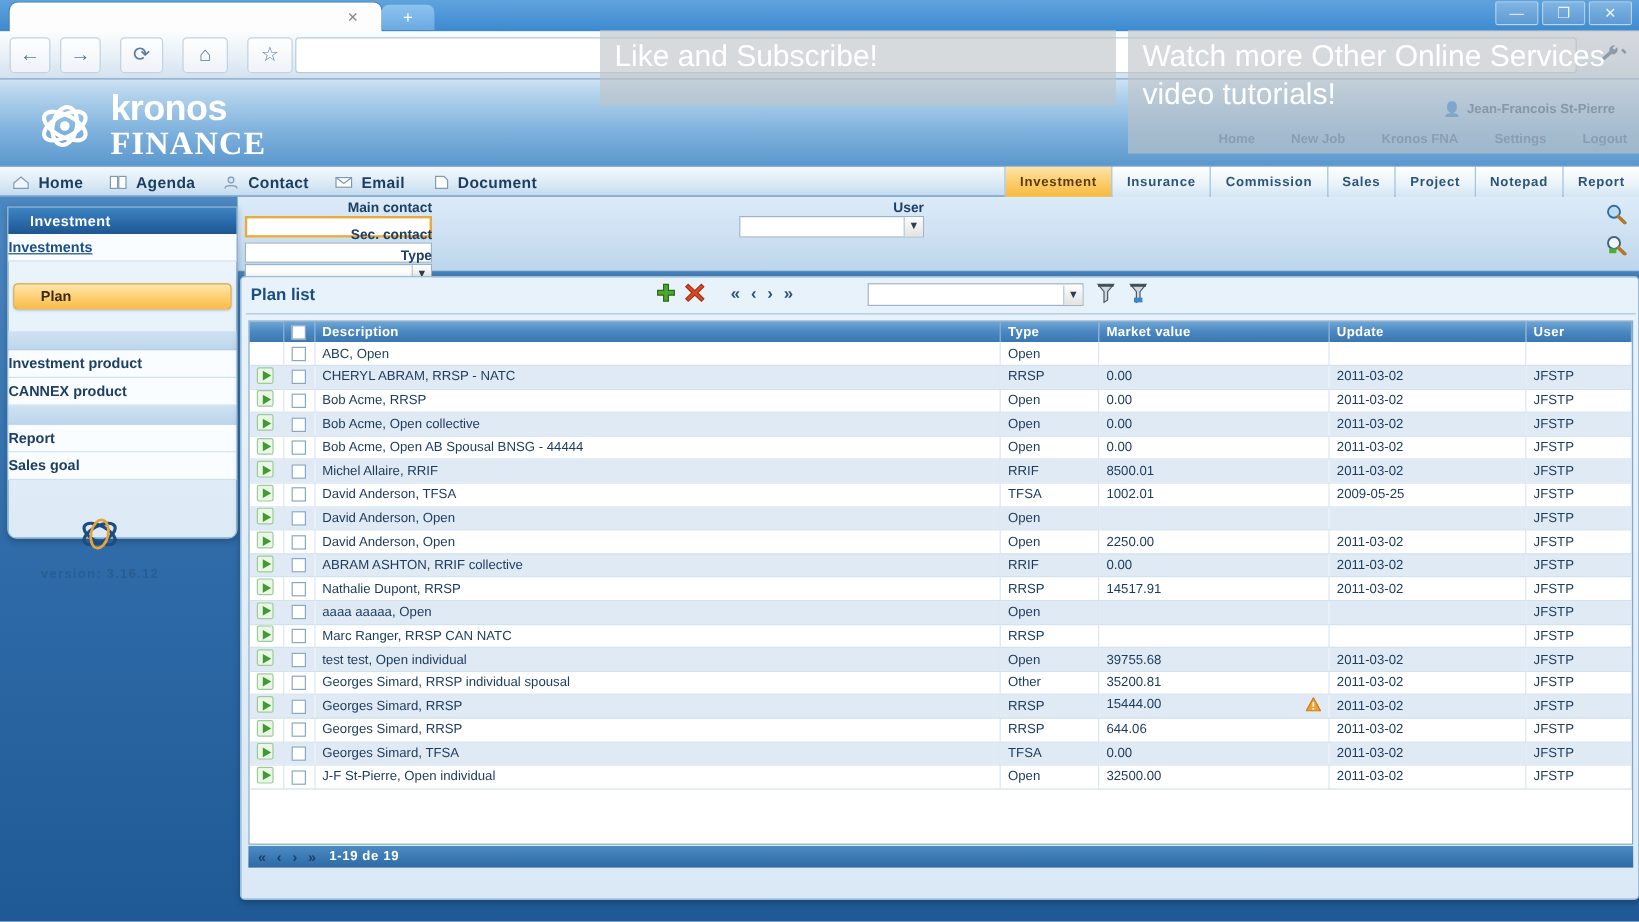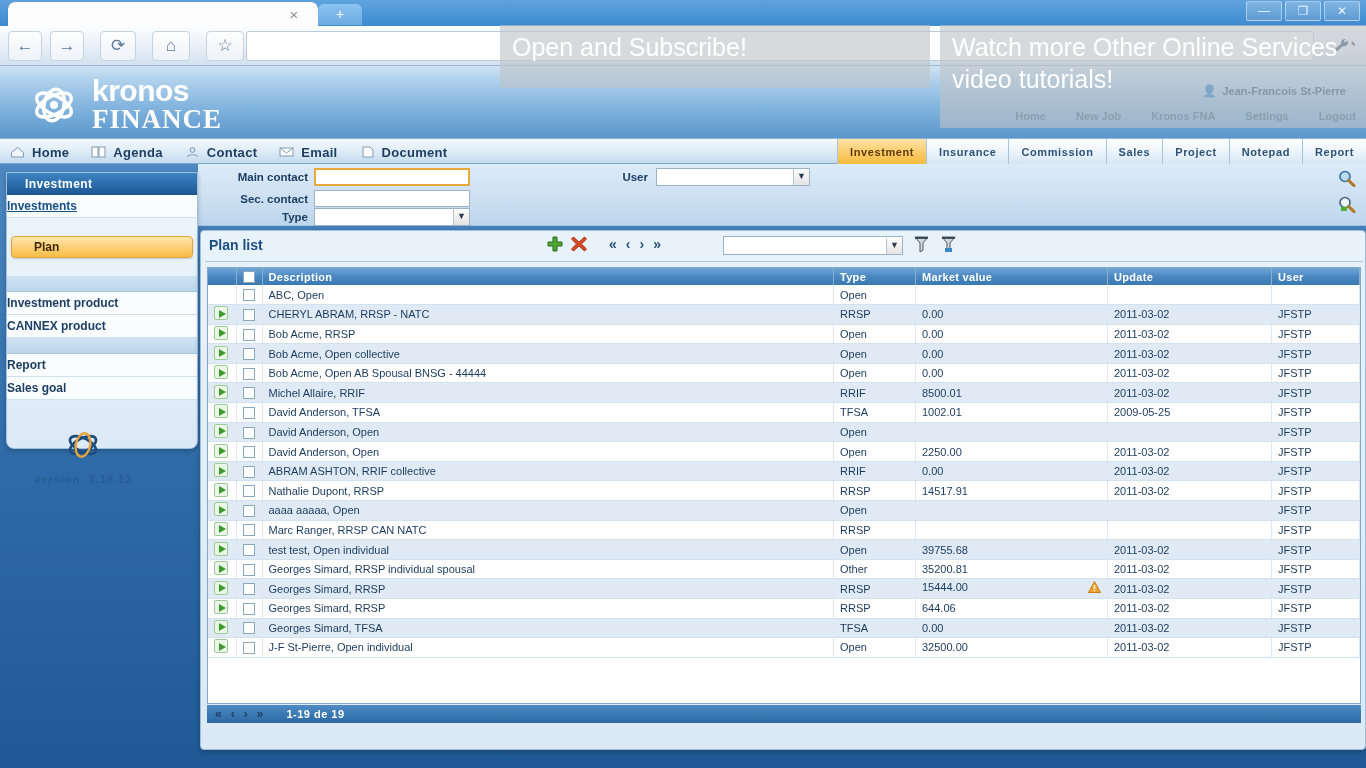--- a/index.html
+++ b/index.html
@@ -174,21 +174,21 @@
     text-align:center;
   }
   #version-logo { font-size:26px; color:#24507f; margin-bottom:2px; }
 
   
   #filterbar {
     position:absolute; left:198px; top:98px; width:1168px; height:62px;
     background: linear-gradient(180deg,#dcebf8 0%,#cde0f2 55%,#bcd6ec 100%);
     border-bottom:1px solid #a5c3dd;
   }
-  .fld-row { position:absolute; display:flex; align-items:center; }
+  .fld-row { position:absolute; display:flex; align-items:flex-end;flex-direction:column; }
   .fld-label { font-size:11.5px; font-weight:bold; color:#1d3f63; text-align:right; }
   .fld-input {
     height:17px; background:#fff; border:1px solid #9db4c8;
   }
   .fld-input.gold { border:2px solid #e8a93d; height:18px;}
   .fld-select {
     height:18px; background:#fff; border:1px solid #9db4c8;
     display:flex; align-items:center; justify-content:flex-end;
   }
   .caret {
@@ -269,21 +269,21 @@
   .warn-ico { float:right; margin-right:6px; color:#f39c12; font-size:12px; }
 
   
   #table-footer {
     position:absolute; left:6px; top:474px; width:1154px; height:18px;
     background: linear-gradient(180deg,#4f8cc4 0%,#3a78b3 55%,#2e6aa4 100%);
     display:flex; align-items:center; gap:9px; padding-left:8px;
     color:#fff; font-size:11px; font-weight:bold;
   }
   .fp-arrow { color:#1e3f63; font-size:12px; cursor:pointer; }
-  #fp-count { margin-left:14px; letter-spacing:.5px;text-align:right; }
+  #fp-count { margin-left:2px; letter-spacing:.5px;text-align:right; }
 
   
   .overlay {
     position:absolute;
     background: rgba(190,195,200,.62);
     color:#fff;
     font-size:25px;
     line-height:1.28;
     padding:6px 12px;
   }
@@ -716,14 +716,14 @@
       <span class="fp-arrow">«</span>
       <span class="fp-arrow">‹</span>
       <span class="fp-arrow">›</span>
       <span class="fp-arrow">»</span>
       <span id="fp-count">1-19 de 19</span>
     </div>
   </div>
 
 </div>
 
-<div class="overlay" id="overlay-left">Open and Subscribe!</div>
+<div class="overlay" id="overlay-left">Like and Subscribe!</div>
 <div class="overlay" id="overlay-right">Watch more Other Online Services video tutorials!</div>
 
 </body></html>

